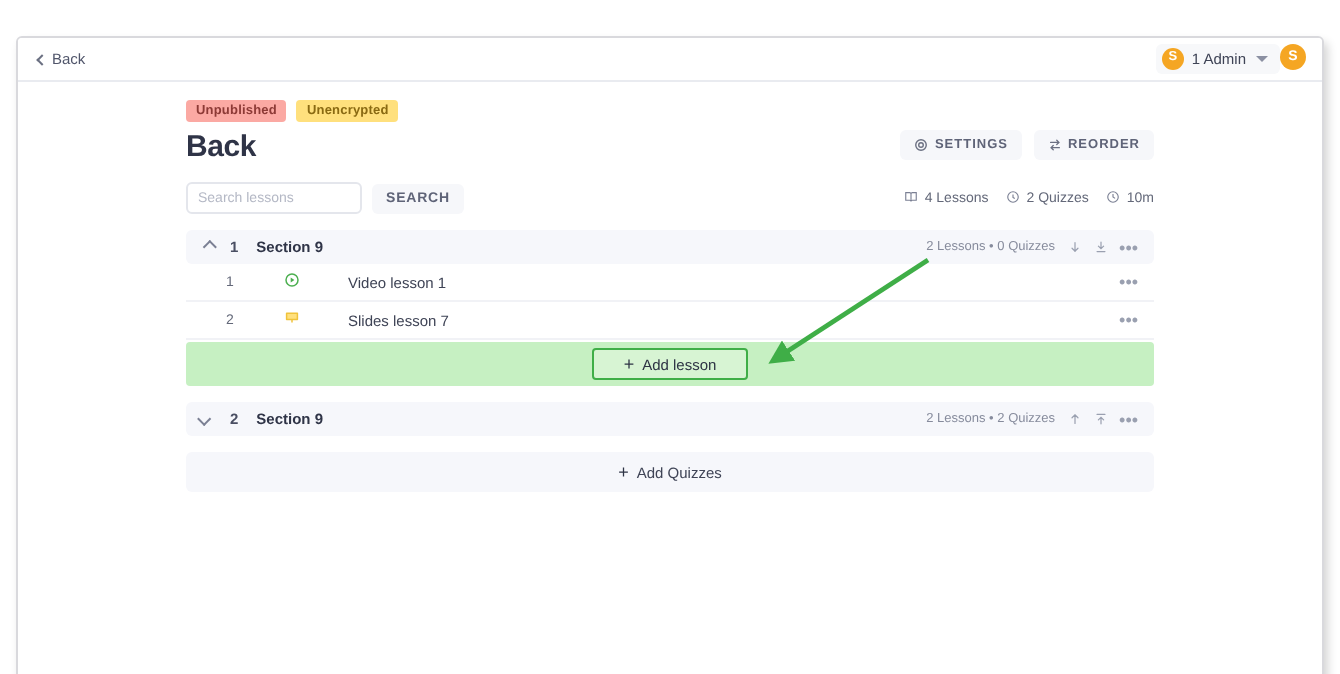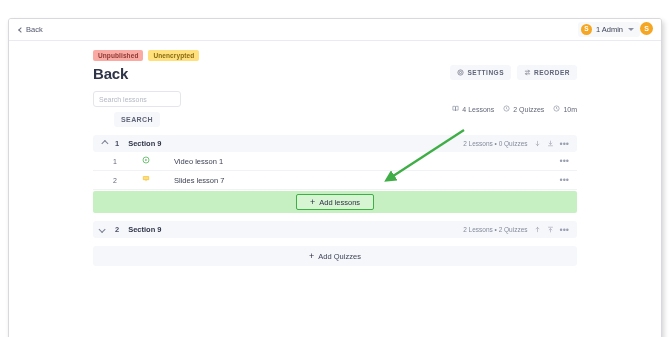--- a/index.html
+++ b/index.html
@@ -109,21 +109,21 @@
     font-family: "Liberation Sans", sans-serif;
     cursor: pointer;
   }
   .ghost-btn svg { display: block; }
 
   
   .search-row {
     display: flex; align-items: center; justify-content: space-between;
     margin-top: 9px;
   }
-  .search-group { display: flex; align-items: center; gap: 5px; flex-direction: column; }
+  .search-group { display: flex; align-items: center; gap: 5px; }
   .search-input {
     width: 88px; height: 16px;
     border: 1px solid #e4e6ec; border-radius: 3px;
     background: #fff;
     font-size: 7px; color: #3f4456;
     padding: 0 5px;
     font-family: "Liberation Sans", sans-serif;
     outline: none;
   }
   .search-input::placeholder { color: #b4b8c5; }
@@ -354,21 +354,21 @@
             </svg>
           </span>
           <span class="lesson-name">Slides lesson 7</span>
         </div>
         <span class="dots">•••</span>
       </div>
 
       <div class="add-lesson-band">
         <button class="add-lesson-btn">
           <span class="plus">+</span>
-          <span>Add lessons</span>
+          <span>Add lesson</span>
         </button>
       </div>
 
       <div class="section-header" style="margin-top:8px">
         <div class="section-left">
           <span class="chev down"></span>
           <span class="section-num">2</span>
           <span class="section-name">Section 9</span>
         </div>
         <div class="section-right">

